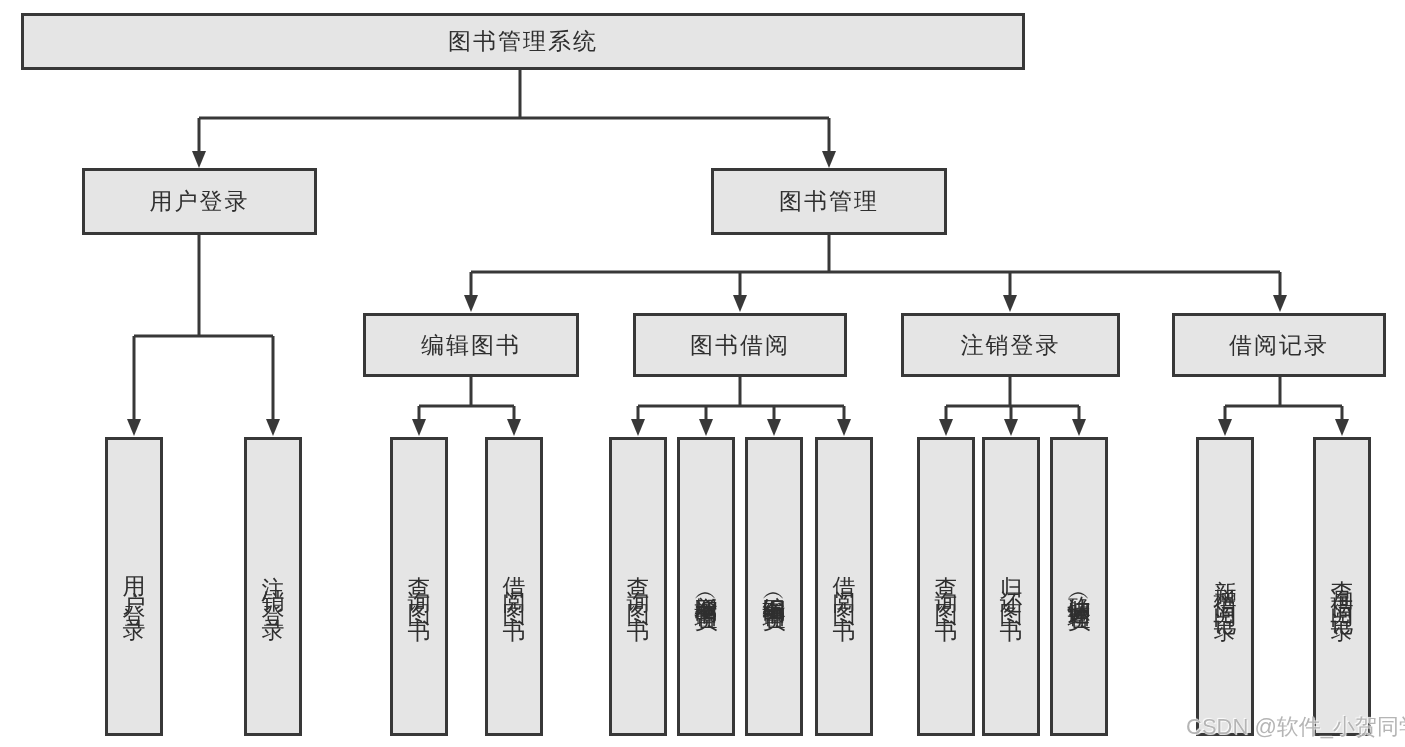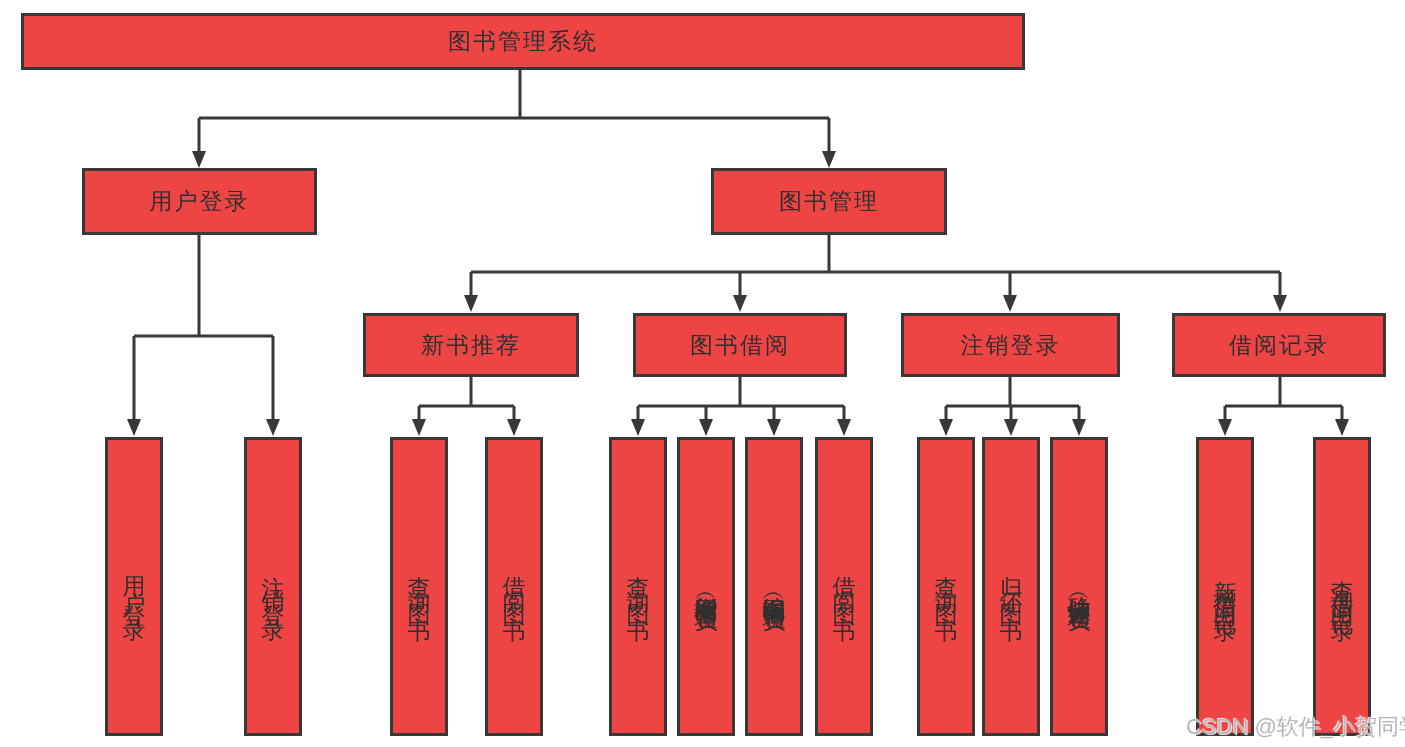--- a/index.html
+++ b/index.html
@@ -19,21 +19,21 @@
     position: absolute;
     left: 0;
     top: 0;
     width: 1405px;
     height: 747px;
   }
   .node {
     position: absolute;
     box-sizing: border-box;
     border: 3px solid #383838;
-    background: #ef4444;
+    background: #e5e5e5;
     color: #2f2f2f;
     display: flex;
     align-items: center;
     justify-content: center;
     font-size: 23px;
     letter-spacing: 2px;
     white-space: nowrap;
   }
   .leaf {
     writing-mode: vertical-rl;
@@ -99,21 +99,21 @@
   </div>
 
   <div class="node" style="left:82px; top:168px; width:235px; height:67px;">
     <span>用户登录</span>
   </div>
   <div class="node" style="left:711px; top:168px; width:236px; height:67px;">
     <span>图书管理</span>
   </div>
 
   <div class="node" style="left:363px; top:313px; width:216px; height:64px;">
-    <span>新书推荐</span>
+    <span>编辑图书</span>
   </div>
   <div class="node" style="left:633px; top:313px; width:214px; height:64px;">
     <span>图书借阅</span>
   </div>
   <div class="node" style="left:901px; top:313px; width:219px; height:64px;">
     <span>注销登录</span>
   </div>
   <div class="node" style="left:1172px; top:313px; width:214px; height:64px;">
     <span>借阅记录</span>
   </div>

